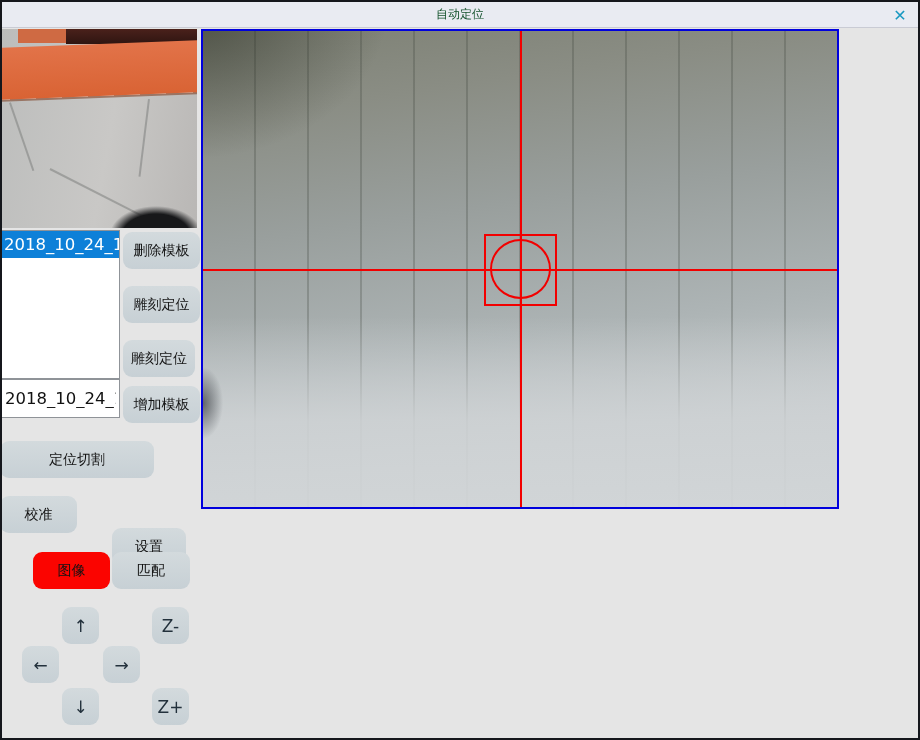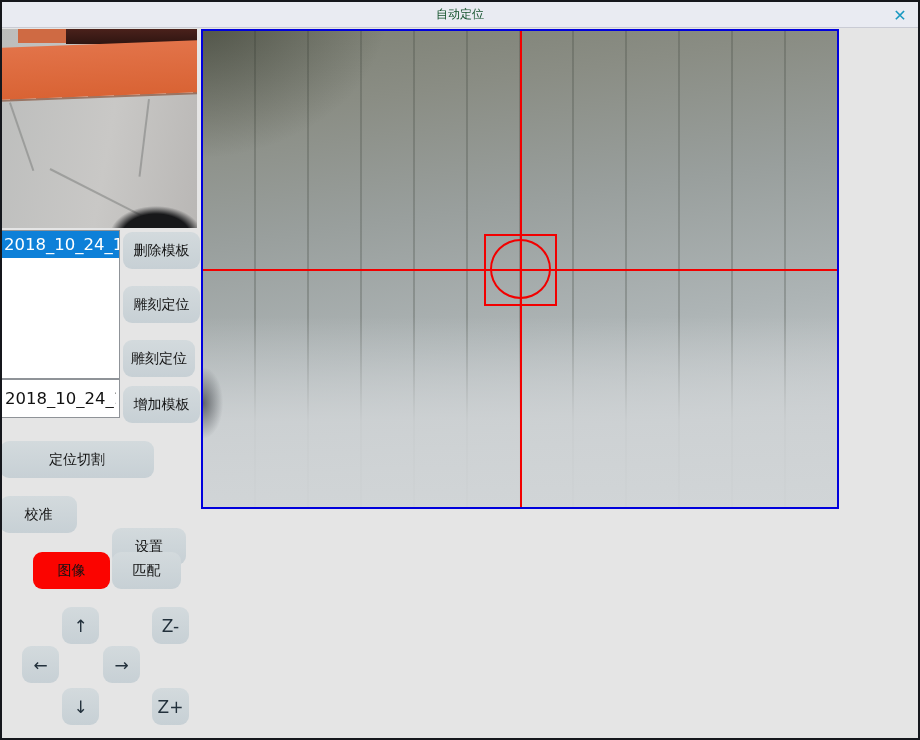--- a/index.html
+++ b/index.html
@@ -39,21 +39,21 @@
        color:#131313;font-size:14px;display:flex;align-items:center;justify-content:center;cursor:pointer;}
   .btn.danger{background:#fb0400;}
   .b-del{left:123px;top:232px;width:77px;height:37px;}
   .b-clr{left:123px;top:286px;width:77px;height:37px;}
   .b-eng{left:123px;top:340px;width:72px;height:37px;}
   .b-add{left:123px;top:386px;width:77px;height:37px;}
   .b-cut{left:0;top:441px;width:154px;height:37px;}
   .b-cal{left:0;top:496px;width:77px;height:37px;}
   .b-set{left:112px;top:496px;width:74px;height:37px;margin-top:32px;}
   .b-img{left:12px;top:552px;width:77px;height:37px;margin-left:21px;}
-  .b-mat{left:112px;top:552px;width:69px;height:37px;}
+  .b-mat{left:112px;top:552px;width:78px;height:37px;}
   .jog{width:37px;height:37px;border-radius:9px;font-size:17px;color:#23313c;}
   .j-up{left:62px;top:607px;}  .j-zm{left:152px;top:607px;}
   .j-left{left:22px;top:646px;} .j-right{left:103px;top:646px;}
   .j-down{left:62px;top:688px;} .j-zp{left:152px;top:688px;}
   
   .camera{position:absolute;left:201px;top:29px;width:638px;height:480px;border:2px solid #0000dd;
           background:linear-gradient(172deg,#7e8175 0%,#8a8d84 16%,#999f9d 38%,#adb4b5 62%,#c5cacc 82%,#d0d4d6 100%);
           overflow:hidden;}
   .cam-lines{position:absolute;inset:0;
      background:repeating-linear-gradient(90deg,rgba(0,0,0,0) 0px,rgba(0,0,0,0) 51px,rgba(58,64,56,.26) 51px,rgba(58,64,56,.26) 53px);}

